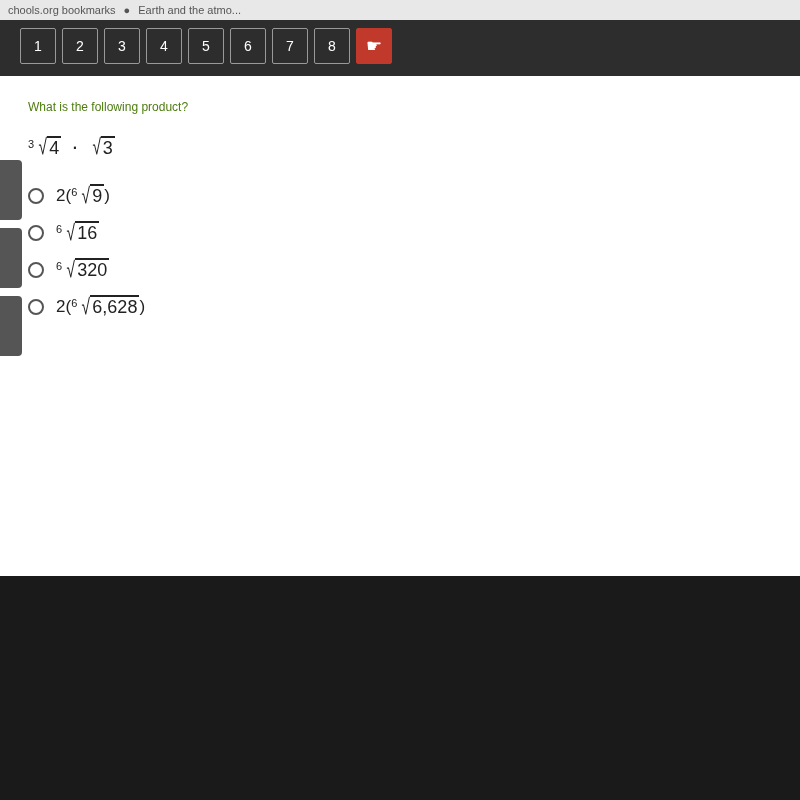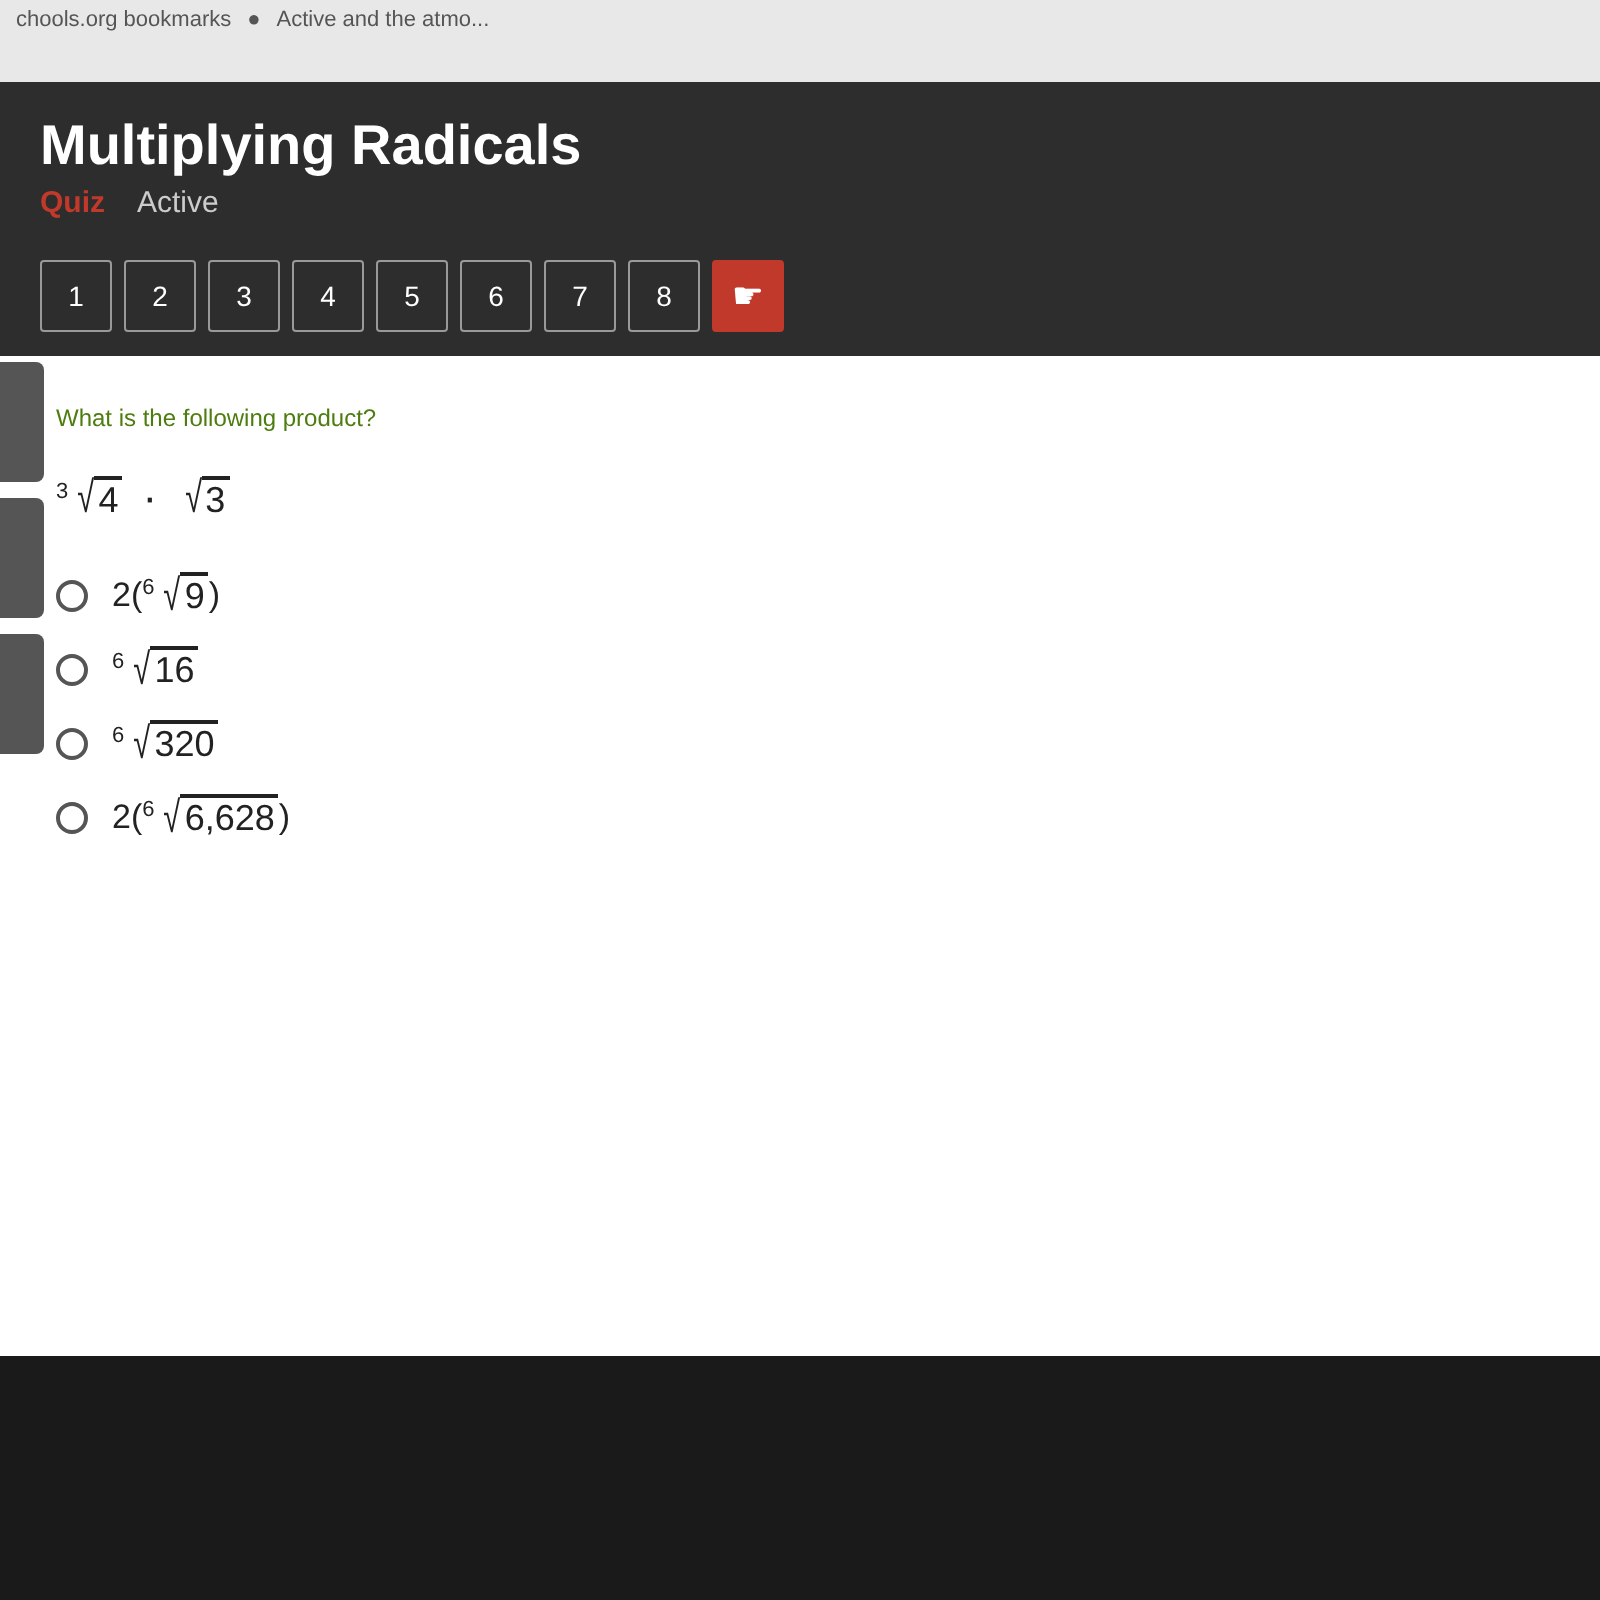--- a/index.html
+++ b/index.html
@@ -11,23 +11,23 @@
       height: 800px;
       overflow: hidden;
     }
 
     .browser-bar {
       background: #e8e8e8;
       padding: 4px 8px;
       font-size: 11px;
       color: #333;
       display: flex;
-      align-items: flex-start;
+      align-items: flex-end;
       gap: 8px;
-      height: 41px;
+      height: 20px;
     }
 
     .browser-bar span {
       color: #555;
     }
 
     .header {
       background: #2d2d2d;
       padding: 16px 20px 0 20px;
     }
@@ -192,38 +192,31 @@
       display: inline-block;
       font-size: 18px;
     }
   </style>
 </head>
 <body>
 
 <div class="browser-bar">
   <span>chools.org bookmarks</span>
   <span>●</span>
-  <span>Active and the atmo...</span>
+  <span>Earth and the atmo...</span>
 </div>
 
 <div class="main-wrapper">
 
   <div class="sidebar-left">
     <div class="sidebar-btn"></div>
     <div class="sidebar-btn"></div>
     <div class="sidebar-btn"></div>
   </div>
 
-  <div class="header">
-    <div class="page-title">Multiplying Radicals</div>
-    <div class="quiz-status-row">
-      <span class="quiz-label">Quiz</span>
-      <span class="active-label">Active</span>
-    </div>
-  </div>
 
   <div class="question-nav">
     <button class="nav-btn">1</button>
     <button class="nav-btn">2</button>
     <button class="nav-btn">3</button>
     <button class="nav-btn">4</button>
     <button class="nav-btn">5</button>
     <button class="nav-btn">6</button>
     <button class="nav-btn">7</button>
     <button class="nav-btn">8</button>

